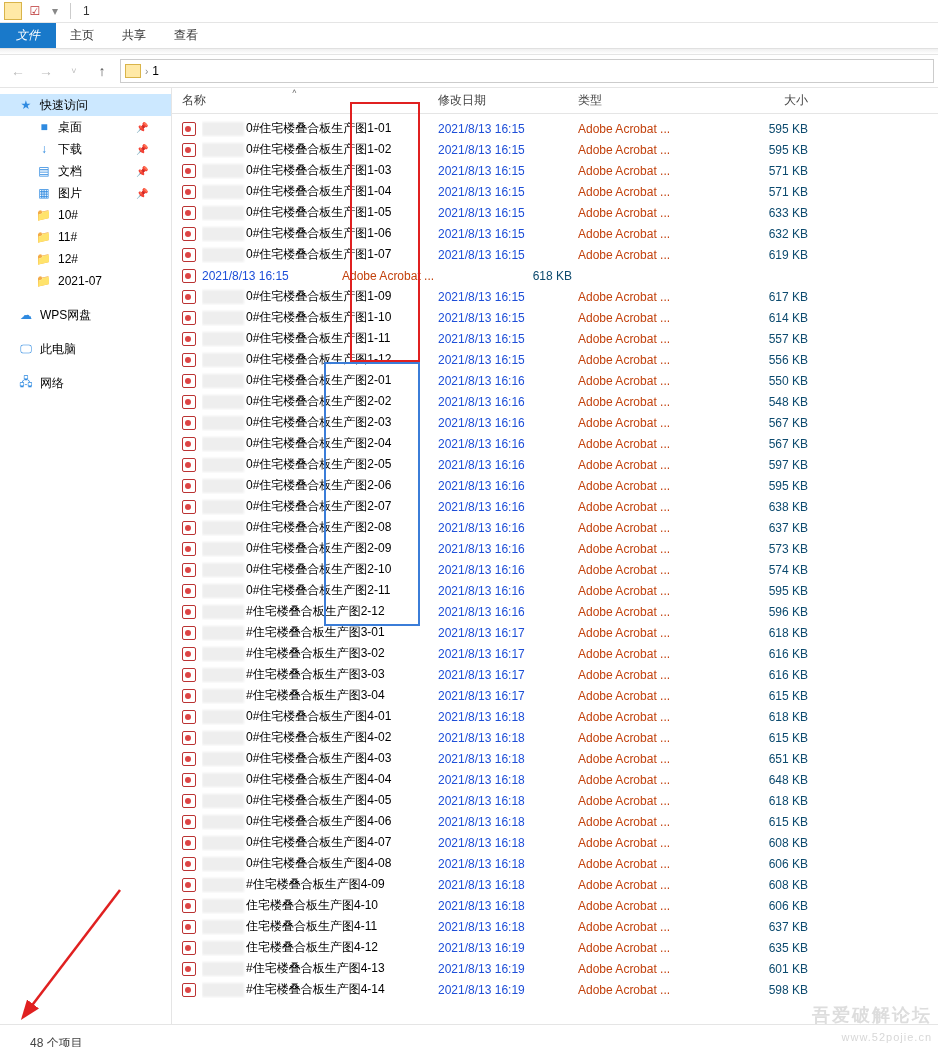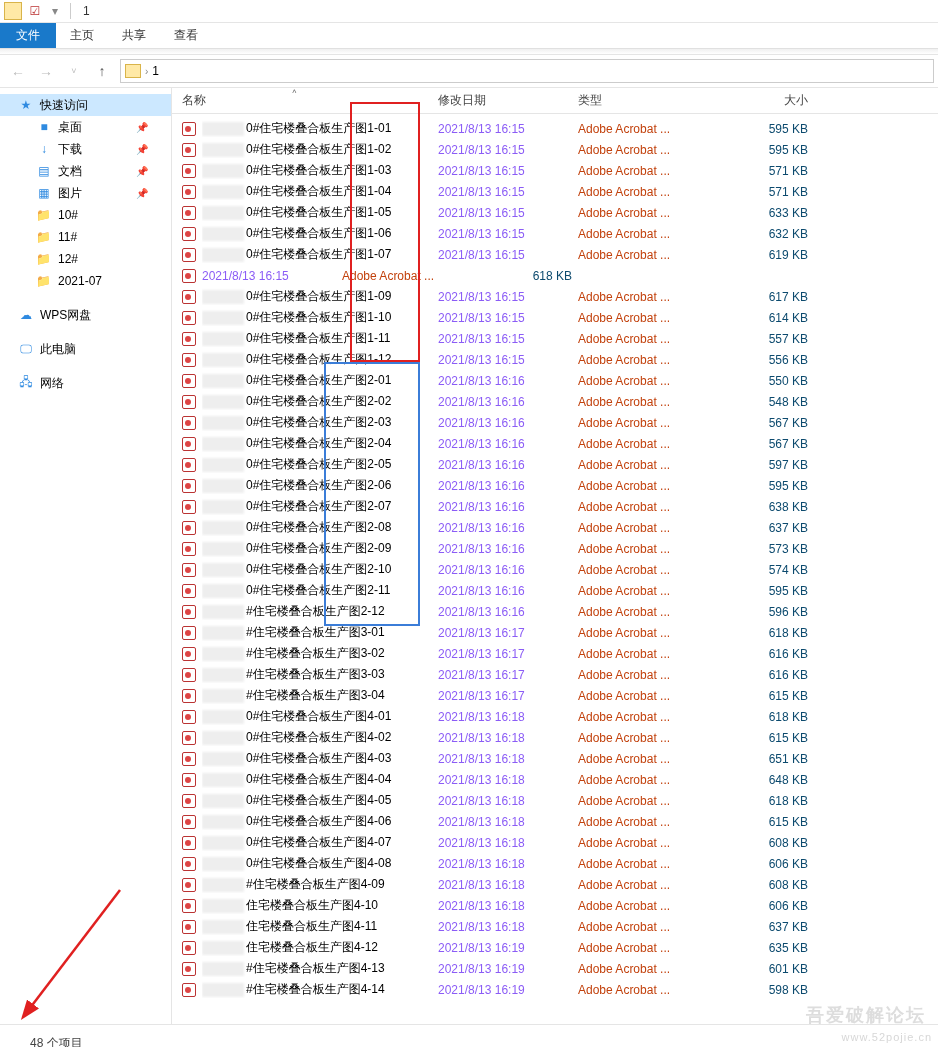--- a/index.html
+++ b/index.html
@@ -6,21 +6,21 @@
 body { width: 938px; height: 1047px; background: #fff; font-size: 12px; color: #000; overflow: hidden; position: relative; }
 
 .titlebar { height: 23px; background: #fff; display: flex; align-items: center; border-bottom: 1px solid #e5e5e5; }
 .titlebar .sys-icon { width: 18px; height: 18px; margin-left: 4px; background: #ffe9a6; border: 1px solid #d9b44a; display: inline-block; }
 .titlebar .qat { display: flex; gap: 2px; margin-left: 4px; }
 .titlebar .qat-item { width: 18px; height: 18px; display: flex; align-items: center; justify-content: center; }
 .titlebar .divider { width: 1px; height: 16px; background: #ccc; margin: 0 6px; }
 .titlebar .title-text { margin-left: 6px; color: #333; }
 
 .ribbon-tabs { height: 25px; display: flex; align-items: stretch; background: #fff; }
-.ribbon-tabs .file-tab { background: #1979ca; color: #fff; padding: 0 16px; display: flex; align-items: center; }
+.ribbon-tabs .file-tab { background: #1979ca; color: #fff; padding: 0 16px; display: flex; align-items: center; font-style: italic; }
 .ribbon-tabs .tab { padding: 0 14px; display: flex; align-items: center; color: #333; }
 .ribbon-shadow { height: 6px; background: linear-gradient(#f0f0f0, #fff); border-top: 1px solid #e0e0e0; }
 
 .addressbar { height: 34px; display: flex; align-items: center; border-top: 1px solid #e5e5e5; border-bottom: 1px solid #e5e5e5; background: #fff; padding: 0 4px; }
 .addressbar .nav-btn { width: 28px; height: 28px; display: flex; align-items: center; justify-content: center; color: #bbb; font-size: 14px; }
 .addressbar .up-btn { width: 28px; height: 28px; display: flex; align-items: center; justify-content: center; color: #555; font-size: 14px; }
 .addressbar .path-box { flex: 1; height: 24px; border: 1px solid #ccc; display: flex; align-items: center; margin-left: 4px; padding: 0 4px; gap: 4px; background: #fff; }
 .addressbar .folder-mini-icon { width: 16px; height: 14px; background: #ffe9a6; border: 1px solid #d9b44a; }
 .addressbar .path-sep { color: #888; font-size: 10px; }
 
@@ -51,30 +51,30 @@
 .col-size { width: 80px; text-align: right; justify-content: flex-end; }
 .col-headers .sort-arrow { font-size: 8px; color: #666; position: absolute; left: 120px; top: -1px; }
 
 .file-list { flex: 1; overflow: hidden; padding-top: 4px; }
 .file-row { display: flex; align-items: center; height: 21px; padding-left: 10px; }
 .file-row .icon-col { width: 20px; display: flex; align-items: center; }
 .pdf-icon { width: 14px; height: 14px; border: 1px solid #b33; border-radius: 2px; position: relative; background: #fff; }
 .pdf-icon::after { content: ""; position: absolute; left: 2px; top: 3px; width: 6px; height: 6px; background: #d44; border-radius: 50%; }
 .file-row .name-col { width: 236px; display: flex; align-items: center; gap: 2px; overflow: hidden; white-space: nowrap; }
 .file-row .blur-box { width: 42px; height: 14px; background: #eee; display: inline-block; filter: blur(1px); }
-.file-row .date-col { width: 140px; color: #8b5cf6; }
+.file-row .date-col { width: 140px; color: #1d4ed8; }
 .file-row .type-col { width: 150px; color: #c2410c; white-space: nowrap; overflow: hidden; text-overflow: ellipsis; }
 .file-row .size-col { width: 80px; color: #0c4a6e; text-align: right; }
 
 .statusbar { height: 38px; border-top: 1px solid #e5e5e5; display: flex; align-items: center; padding-left: 30px; color: #444; background: #fff; }
 
 .overlay-red { position: absolute; border: 2px solid #e02020; pointer-events: none; }
 .overlay-blue { position: absolute; border: 2px solid #3b7dd8; pointer-events: none; }
 .arrow-annotation { position: absolute; pointer-events: none; }
-.watermark { position: absolute; right: 12px; bottom: 20px; font-size: 18px; color: rgba(120,120,120,0.25); font-weight: bold; letter-spacing: 2px; text-align: right; }
+.watermark { position: absolute; right: 6px; bottom: 20px; font-size: 18px; color: rgba(120,120,120,0.25); font-weight: bold; letter-spacing: 2px; text-align: right; }
 .watermark-url { position: absolute; right: 6px; bottom: 4px; font-size: 11px; color: rgba(120,120,120,0.3); letter-spacing: 1px; }
 </style>
 </head>
 <body>
 
 <div class="titlebar">
   <span class="sys-icon"></span>
   <div class="qat">
     <span class="qat-item" style="color:#b33;">☑</span>
     <span class="qat-item" style="color:#888;">▾</span>

